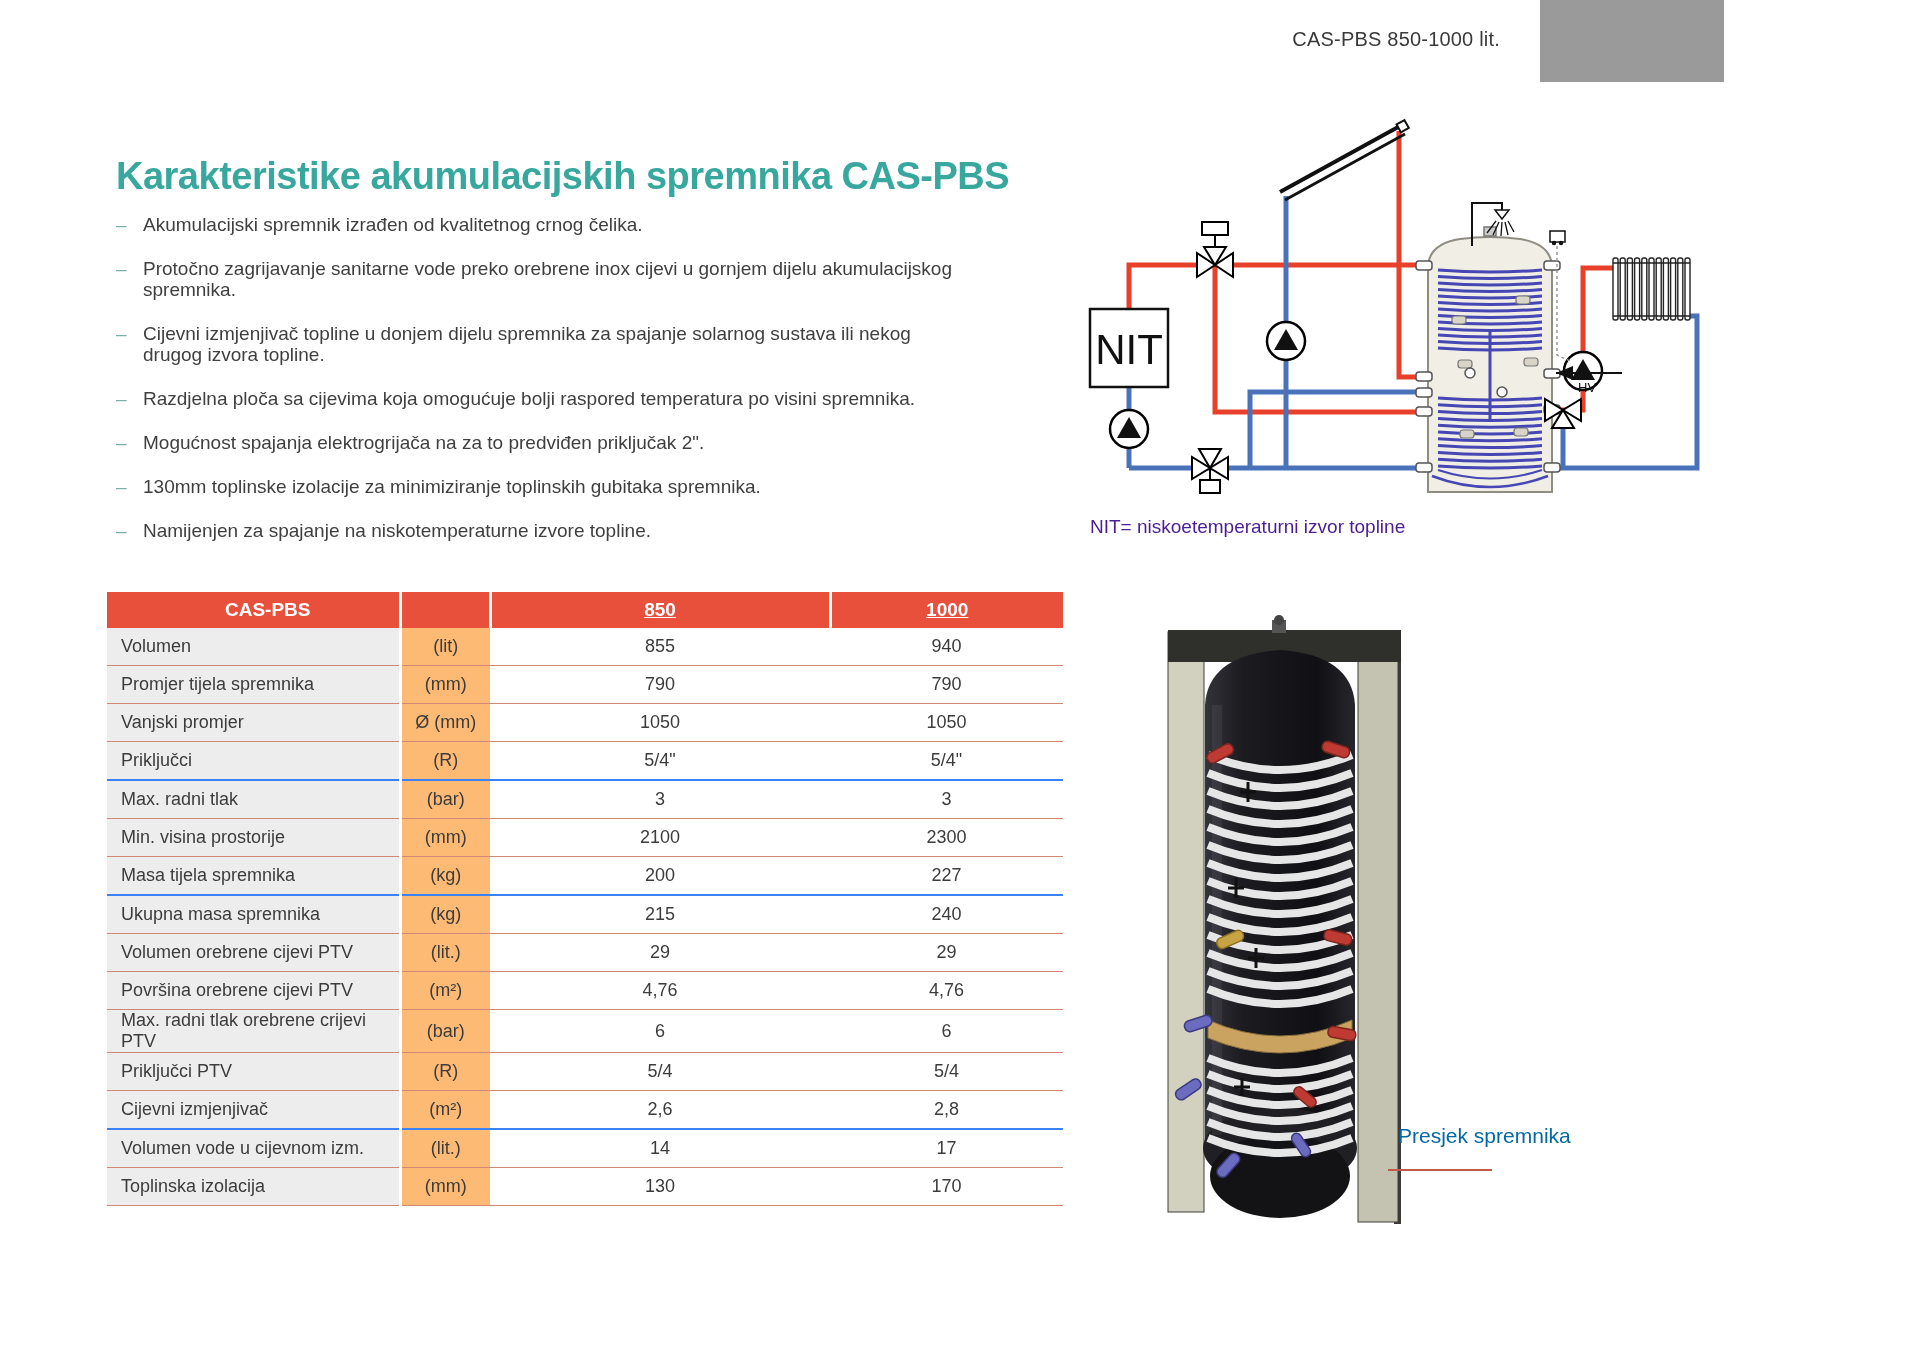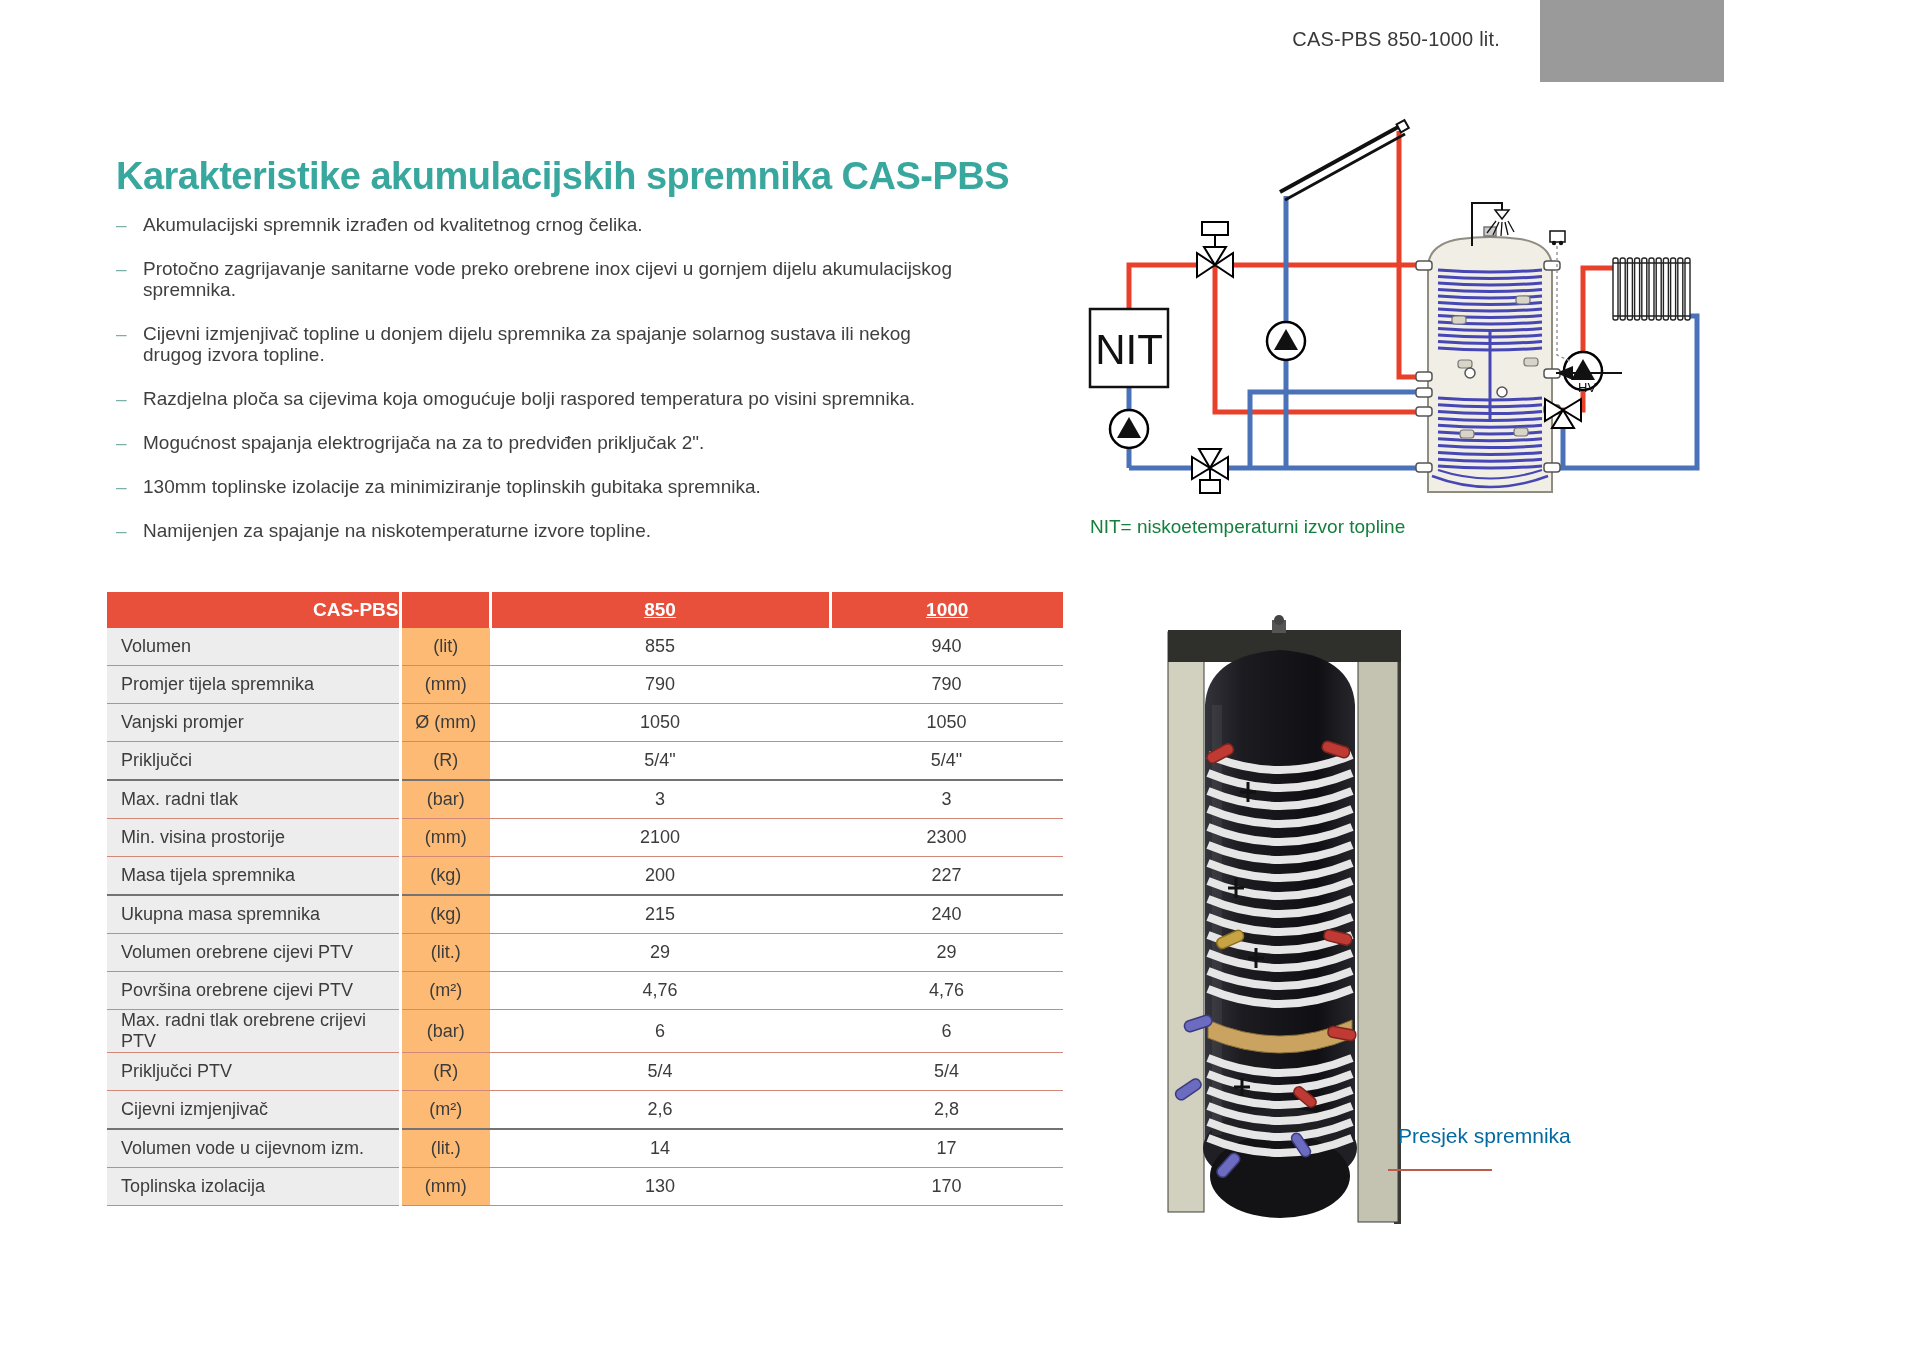--- a/index.html
+++ b/index.html
@@ -12,29 +12,29 @@
 
   .page-title{position:absolute;left:116px;top:130px;font-size:38px;font-weight:700;
               color:#38a79e;letter-spacing:-0.5px;}
 
   .feature-list{position:absolute;left:116px;top:214px;width:850px;list-style:none;margin:0;padding:0;}
   .feature-list li{display:flex;gap:13px;margin:0 0 23px 0;font-size:19px;line-height:21px;color:#3f3f3f;}
   .feature-list .dash{color:#79aeaa;flex:0 0 14px;}
 
   .spec-table{position:absolute;left:107px;top:592px;width:956px;border-collapse:collapse;table-layout:fixed;}
   .spec-table th{background:#e8503c;color:#fff;height:36px;font-size:19px;font-weight:700;padding:0;}
-  .spec-table th.c0{text-align:right;padding-left:30px;}
+  .spec-table th.c0{text-align:center;padding-left:30px;}
   .spec-table th + th{border-left:3px solid #fff;text-decoration:underline;}
   .spec-table td{height:37px;font-size:18px;padding:0;border-bottom:1px solid #d28876;}
   .spec-table td.c0{background:#ededed;text-align:left;padding-left:14px;}
   .spec-table td.c1{background:#fdba74;text-align:center;border-left:3px solid #fff;}
   .spec-table td.c2,.spec-table td.c3{background:#fff;text-align:center;}
-  .spec-table tr.thick td{border-bottom:2px solid #737373;}
-
-  .nit-caption{position:absolute;left:1090px;top:516px;font-size:19px;color:#15803d;}
+  .spec-table tr.thick td{border-bottom:2px solid #3b82f6;}
+
+  .nit-caption{position:absolute;left:1090px;top:516px;font-size:19px;color:#4c1d95;}
   .photo-caption{position:absolute;left:1398px;top:1124px;font-size:21px;color:#0369a1;}
   .caption-underline{position:absolute;left:1388px;top:1169px;width:104px;height:2px;background:#c05a48;}
 
   svg{font-family:"Liberation Sans", sans-serif;}
   .schematic-svg{position:absolute;left:1080px;top:98px;}
   .photo-svg{position:absolute;left:1130px;top:615px;}
 </style>
 </head>
 <body>
 

